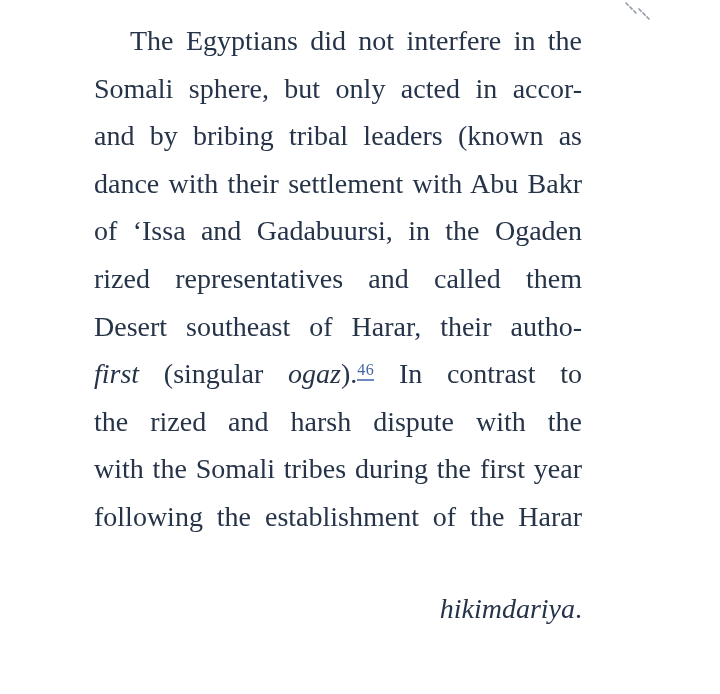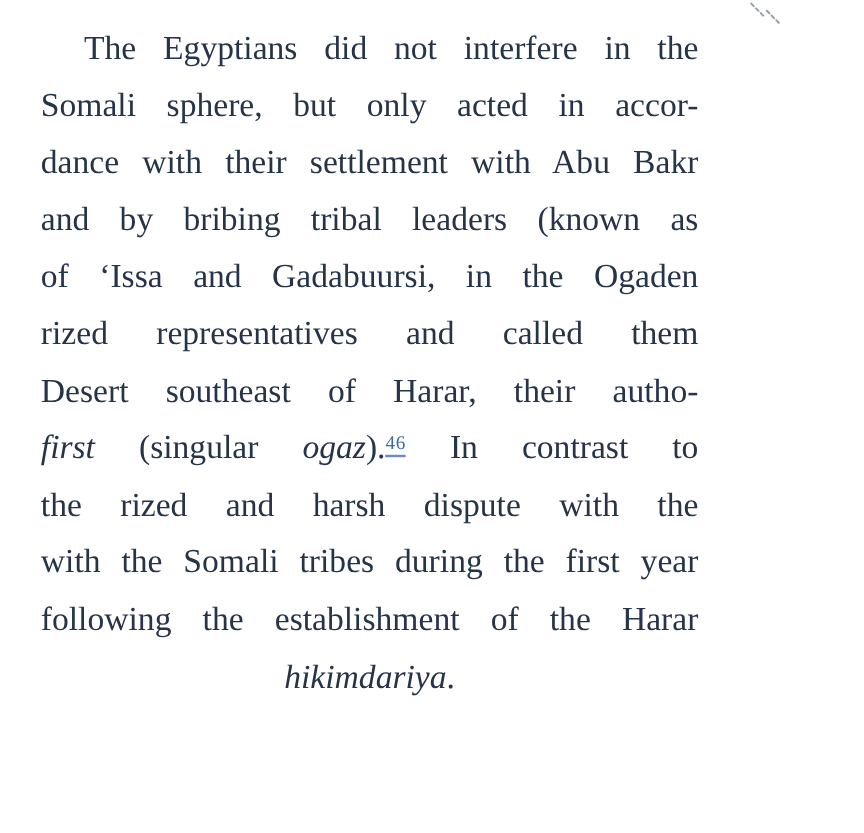--- a/index.html
+++ b/index.html
@@ -13,21 +13,21 @@
   html, body { width: 720px; height: 694px; }
   body {
     background: var(--bg);
     font-family: "Liberation Serif", "DejaVu Serif", serif;
     color: var(--text);
   }
   .page {
     position: relative;
     width: 656px;
     height: 694px;
-    padding: 17px 74px 0 34px;
+    padding: 17px 74px 0 94px;
     overflow: hidden;
     background: var(--bg);
   }
   .corner-marks {
     position: absolute;
     top: 0;
     right: 2px;
     width: 34px;
     height: 26px;
   }
@@ -43,21 +43,21 @@
     word-spacing: -1px;
     white-space: normal;
   }
   
   .line--justify::after {
     content: "";
     display: inline-block;
     width: 100%;
     height: 0;
   }
-  .line--left { text-align: center; }
+  .line--left { text-align: right; margin-top: 44px; }
   .line--indent { text-indent: 36px; }
   .seg-italic { font-style: italic; }
   .footnote-link {
     color: var(--link);
     font-size: 16px;
     font-style: normal;
     text-decoration: none;
     vertical-align: 8px;
     line-height: 0;
     padding-bottom: 1px;
@@ -72,22 +72,22 @@
 <div class="page">
 
   <svg class="corner-marks" viewBox="0 0 34 26" xmlns="http://www.w3.org/2000/svg">
     <line x1="6" y1="3" x2="16" y2="13" stroke="var(--corner-mark)" stroke-width="1.7" stroke-linecap="round" stroke-dasharray="3 2.6"></line>
     <line x1="19" y1="9" x2="29" y2="19" stroke="var(--corner-mark)" stroke-width="1.7" stroke-linecap="round" stroke-dasharray="3 2.6"></line>
   </svg>
 
   <div class="text-block" id="text-block">
       <div class="line line--justify line--indent"><span class="seg-normal">The Egyptians did not interfere in the</span></div>
       <div class="line line--justify"><span class="seg-normal">Somali sphere, but only acted in accor-</span></div>
+      <div class="line line--justify"><span class="seg-normal">and by bribing tribal leaders (known as</span></div>
       <div class="line line--justify"><span class="seg-normal">dance with their settlement with Abu Bakr</span></div>
-      <div class="line line--justify"><span class="seg-normal">and by bribing tribal leaders (known as</span></div>
       <div class="line line--justify"><span class="seg-normal">of ‘Issa and Gadabuursi, in the Ogaden</span></div>
       <div class="line line--justify"><span class="seg-normal">rized representatives and called them</span></div>
       <div class="line line--justify"><span class="seg-normal">Desert southeast of Harar, their autho-</span></div>
       <div class="line line--justify"><span class="seg-italic">first</span><span class="seg-normal"> (singular </span><span class="seg-italic">ogaz</span><span class="seg-normal">).</span><a class="footnote-link" href="#">46</a><span class="seg-normal"> In contrast to</span></div>
       <div class="line line--justify"><span class="seg-normal">the rized and harsh dispute with the</span></div>
       <div class="line line--justify"><span class="seg-normal">with the Somali tribes during the first year</span></div>
       <div class="line line--justify"><span class="seg-normal">following the establishment of the Harar</span></div>
       <div class="line line--left"><span class="seg-italic">hikimdariya</span><span class="seg-normal">.</span></div>
     </div>
 

